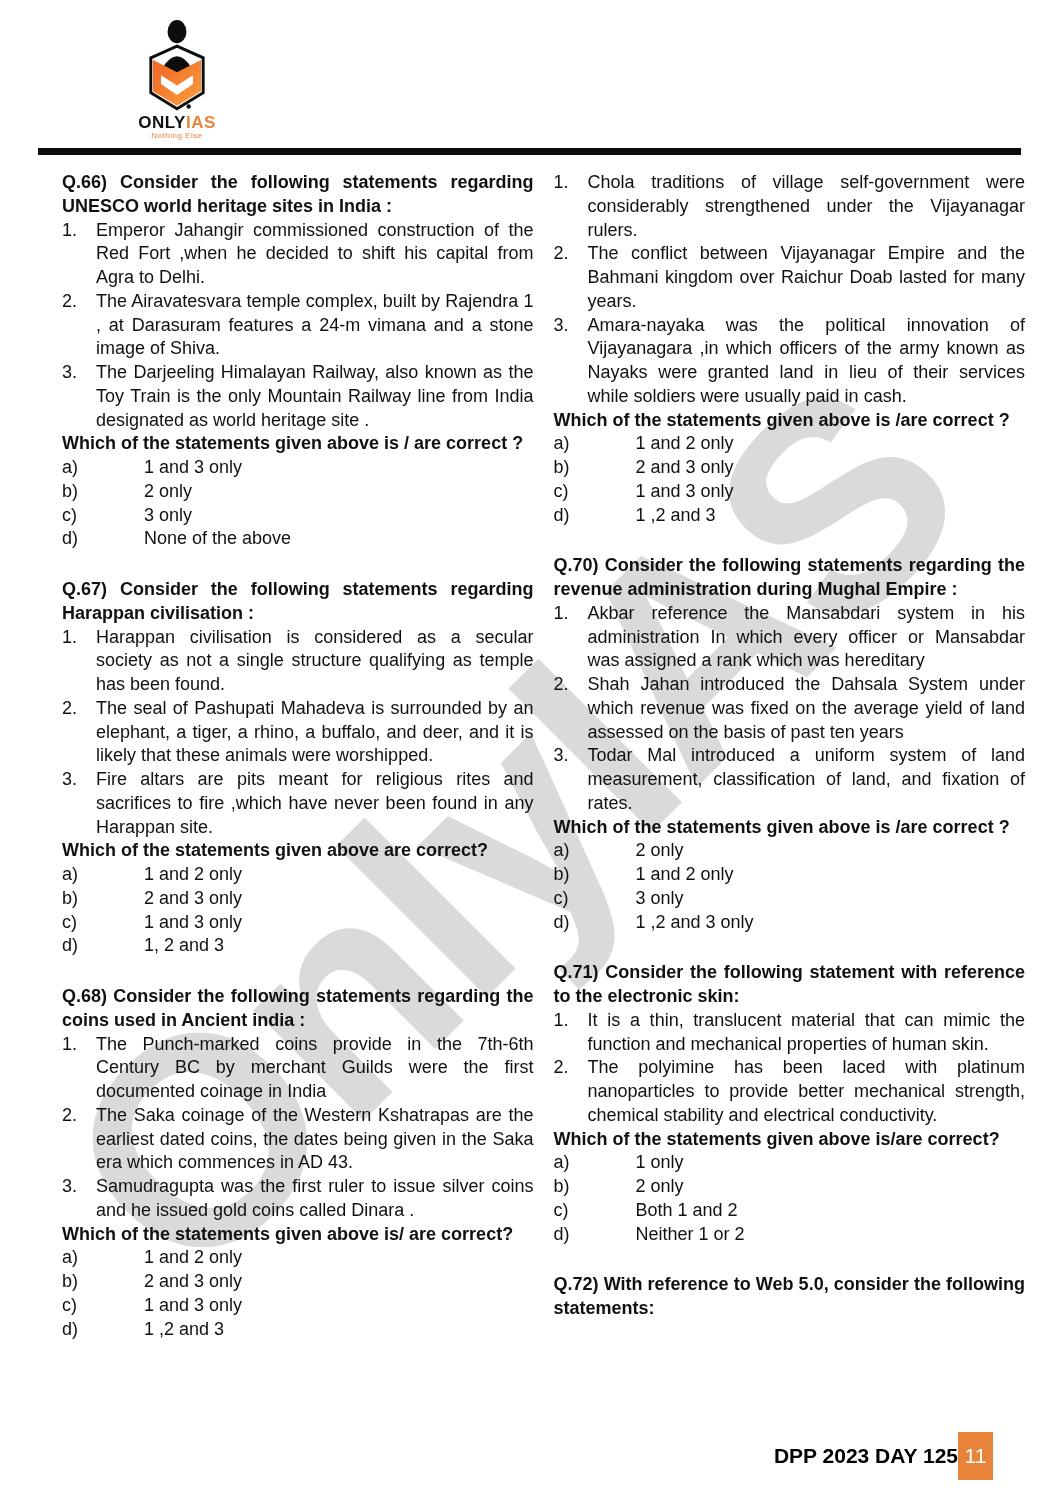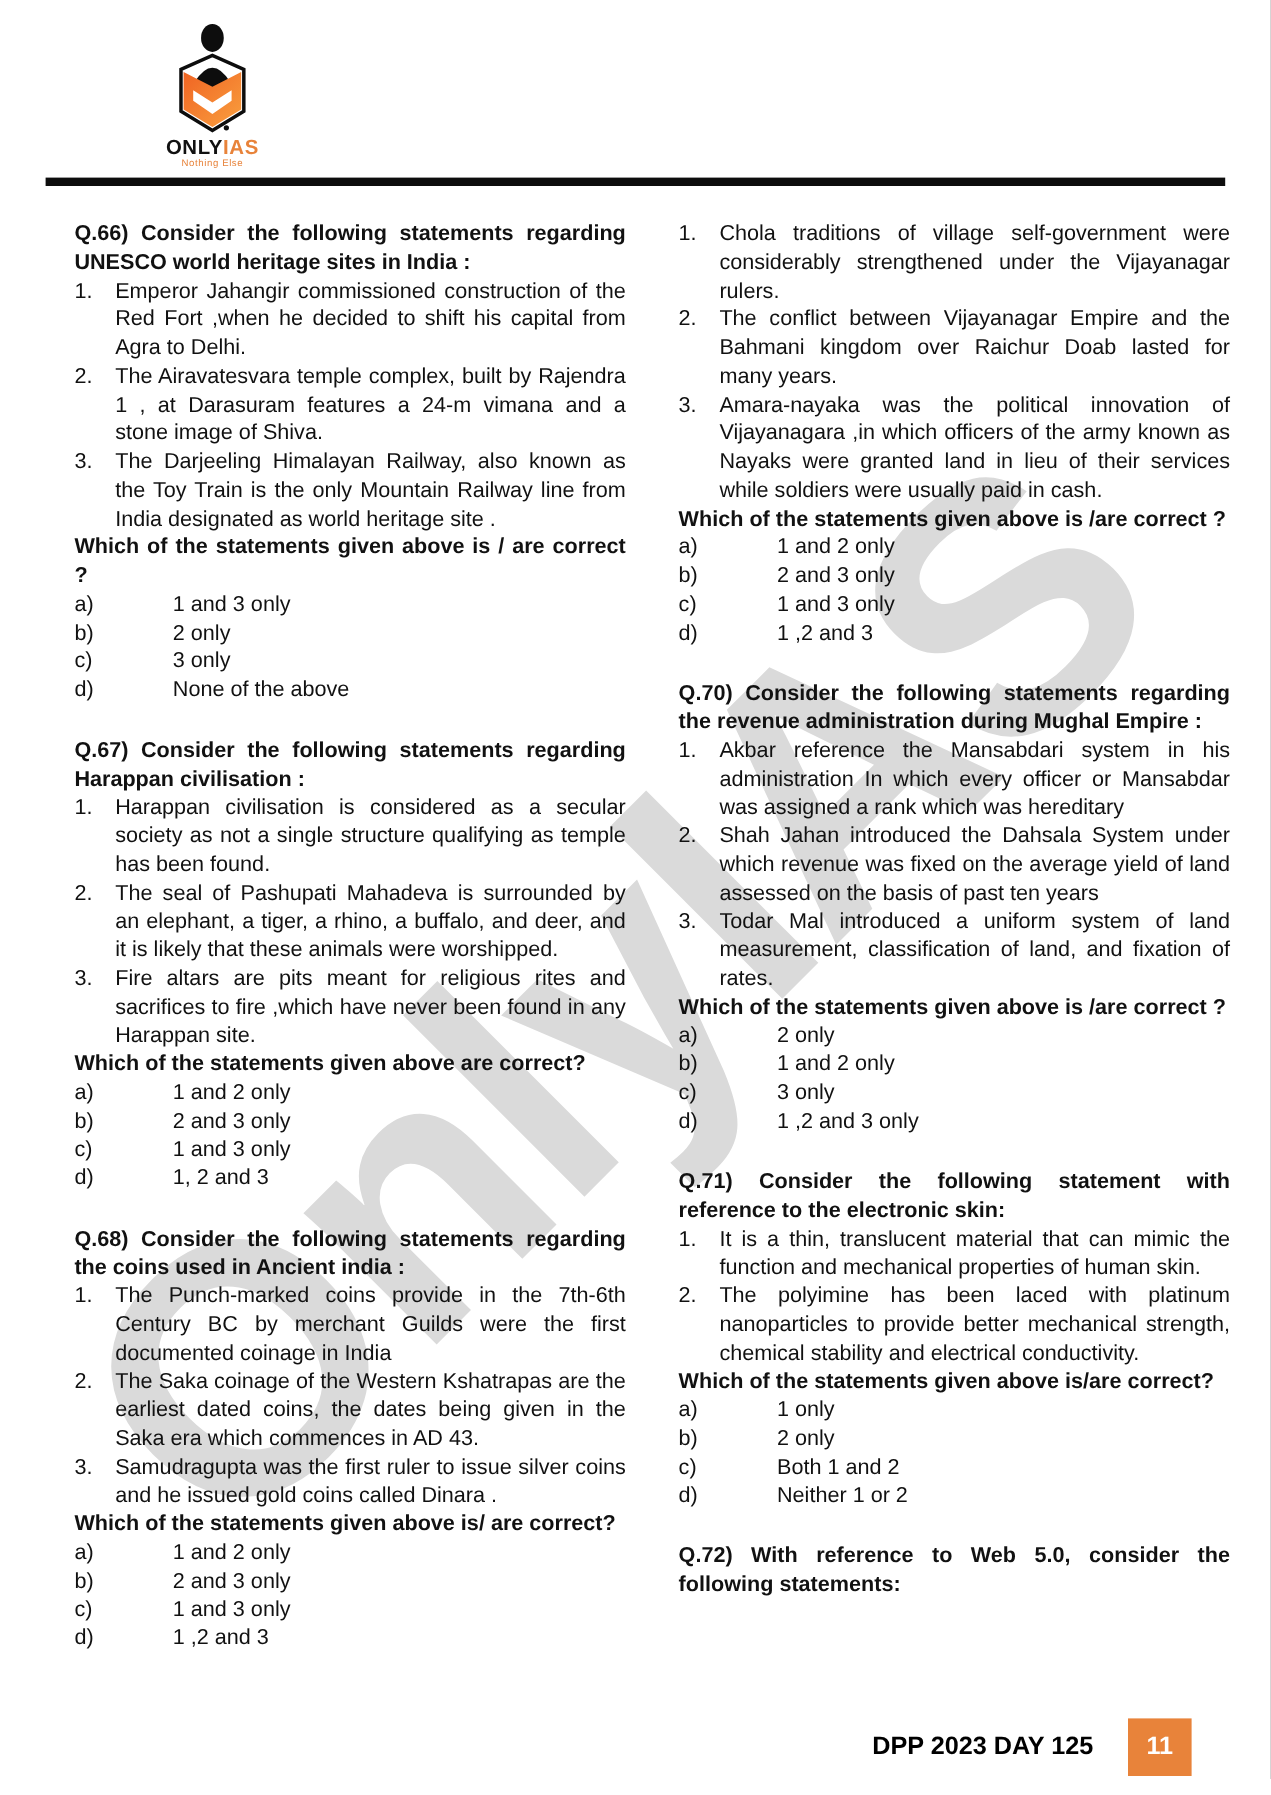--- a/index.html
+++ b/index.html
@@ -16,44 +16,44 @@
   .brand-line { font-size:17px; font-weight:bold; letter-spacing:.5px; line-height:1; margin-top:-2px; }
   .brand-only { color:#111; } .brand-ias { color:#E8833A; }
   .brand-tag { font-size:8px; font-weight:normal; color:#E8833A; letter-spacing:.5px; }
   .title { flex:1; text-align:center; font-size:45px; font-weight:bold; letter-spacing:-1px; color:#000; white-space:nowrap; }
   .contacts { width:355px; flex:none; text-align:center; font-size:20px; line-height:1.45; color:#000; }
   .contacts a { color:#2222CC; text-decoration:underline; }
   .rule { position:relative; z-index:2; height:7px; background:#0d0d0d; margin:0 38px; }
   
   .content {
     position:relative; z-index:1;
-    display:grid; grid-template-columns:1fr 1fr; column-gap:44px;
-    padding:28px 34px 0 62px;
+    display:grid; grid-template-columns:1fr 1fr; column-gap:20px;
+    padding:16px 34px 0 62px;
   }
   .q { margin-bottom:27px; font-size:18px; line-height:1.32; }
   .q-head { font-weight:bold; text-align:justify; }
   .stmt, .opt { display:flex; }
   .stmt-num { flex:none; width:34px; }
   .stmt-text { flex:1; text-align:justify; }
   .opt-label { flex:none; width:34px; }
   .opt-text { flex:1;margin-left:48px; }
   
   .watermark {
     position:absolute; z-index:0; left:-45px; top:655px; width:1110px; height:350px;
     line-height:350px; text-align:center; transform:rotate(-45deg);
     font-size:295px; font-weight:bold; color:#dadada; letter-spacing:-6px;
     white-space:nowrap; user-select:none; pointer-events:none;
   }
   
-  .footer { position:absolute; z-index:2; right:66px; bottom:16px; display:flex; align-items:center; gap:29px; }
+  .footer { position:absolute; z-index:2; right:66px; bottom:16px; display:flex; align-items:center; gap:0; }
   .footer-label { font-size:21px; font-weight:bold; color:#000; }
   .page-badge {
-    width:53px; height:48px; background:#E8833A; color:#fff;
+    width:35px; height:48px; background:#E8833A; color:#fff;
     display:flex; align-items:center; justify-content:center;
-    font-size:21px; font-weight:bold;
+    font-size:21px; font-weight:normal;
   }
 </style>
 </head>
 <body>
 
 <div class="page">
 
   <div class="watermark">OnlyIAS</div>
 
   <header class="header">

